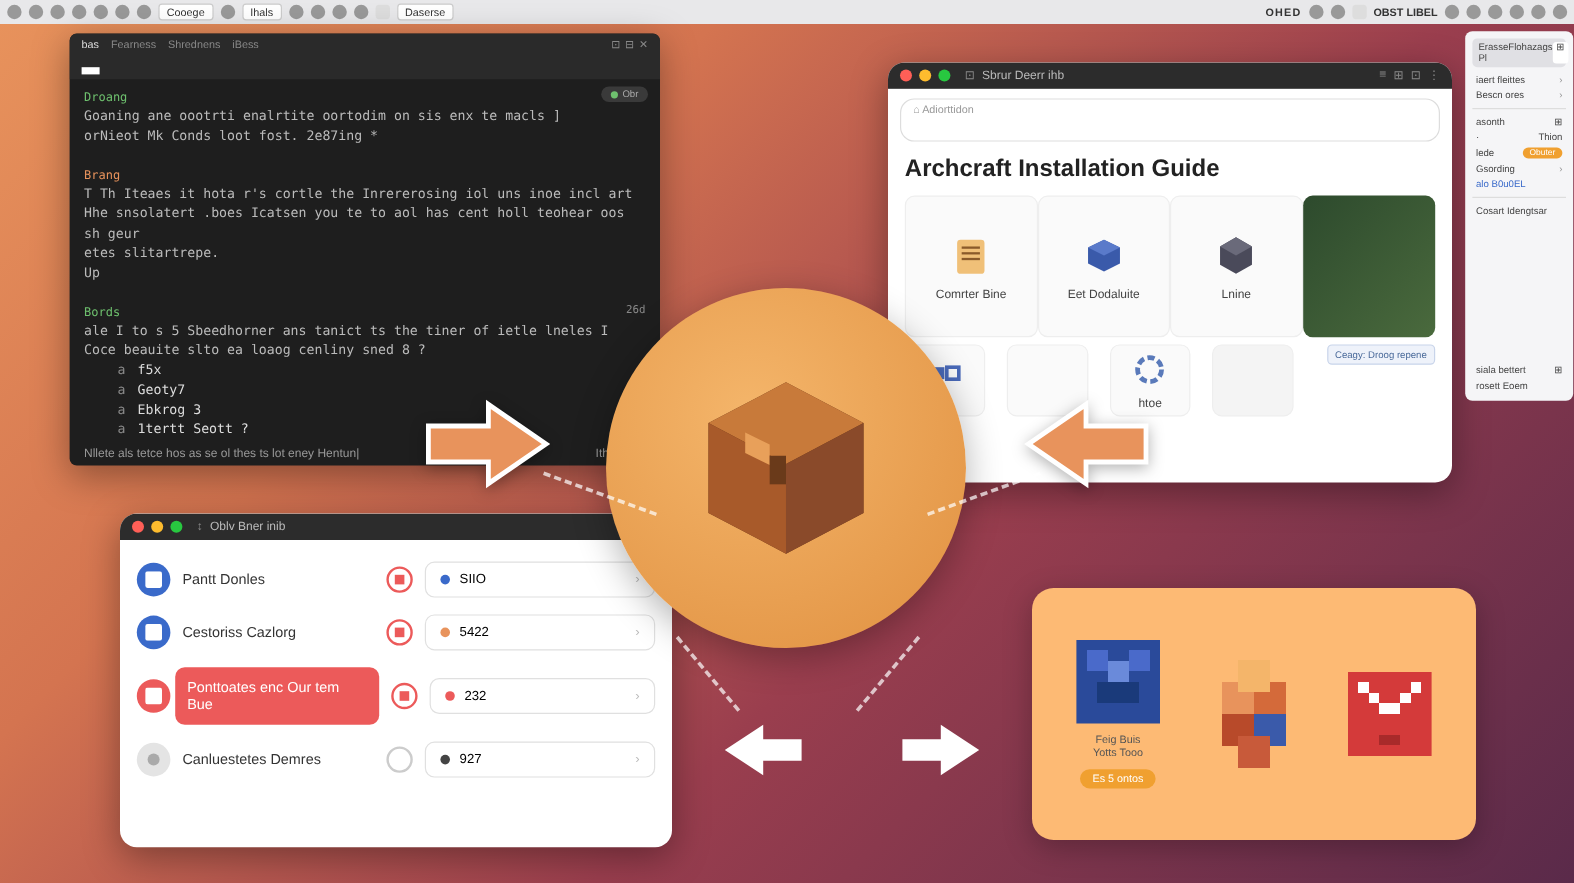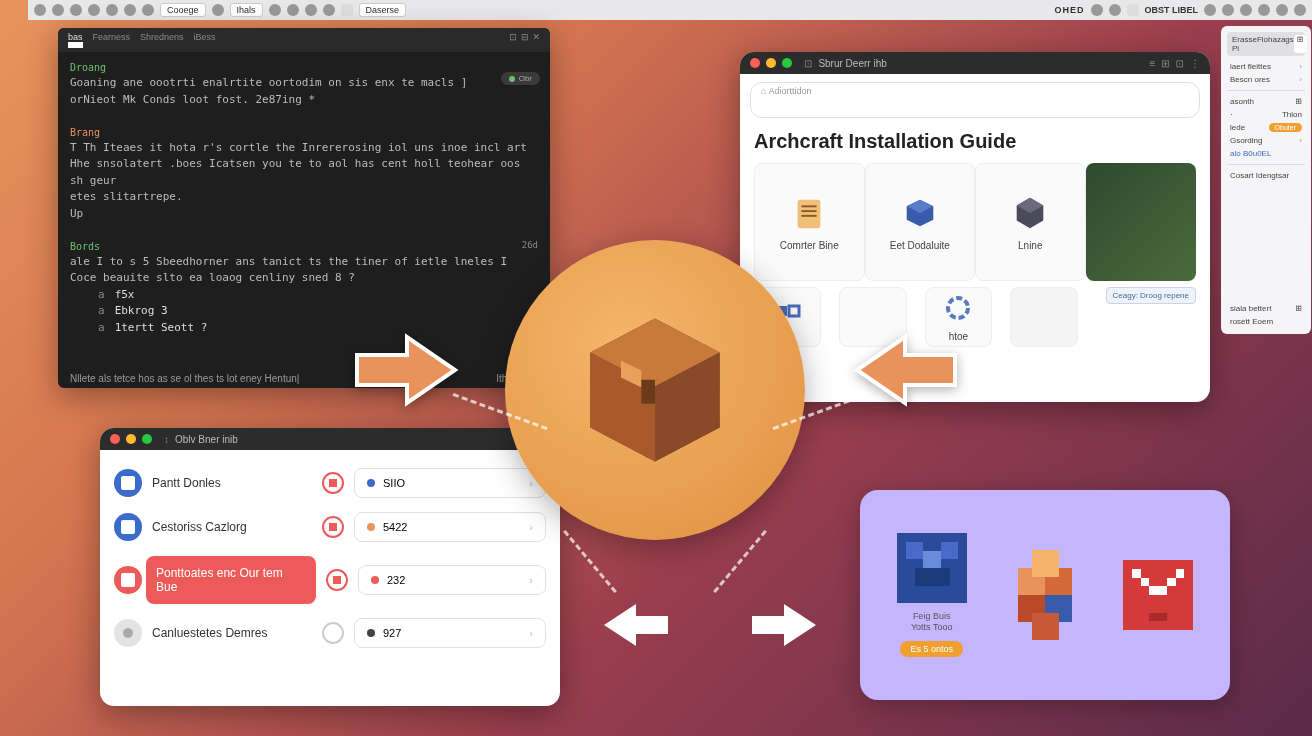--- a/index.html
+++ b/index.html
@@ -7,37 +7,37 @@
   width: 1312px; height: 736px;
   font-family: -apple-system, BlinkMacSystemFont, "Segoe UI", Arial, sans-serif;
   background: linear-gradient(135deg, #e8935c 0%, #d47450 30%, #9a3e4e 60%, #5a2a4a 100%);
   position: relative; overflow: hidden;
 }
 
 
 .menubar {
   position: absolute; top: 0; left: 0; right: 0; height: 20px;
   background: #e8e8ea; display: flex; align-items: center;
-  padding: 0 6px; gap: 6px; font-size: 9px; color: #333; margin-left: 28px;
+  padding: 0 6px; gap: 6px; font-size: 9px; color: #333;
 }
 .menubar .mico { width: 12px; height: 12px; border-radius: 50%; background: #999; display: inline-block; }
 .menubar .right { margin-left: auto; display: flex; gap: 6px; align-items: center; }
 .menubar .pill { background: #fff; border:1px solid #ccc; border-radius:3px; padding:1px 6px; font-size:9px;}
 .menubar .sq { width:12px;height:12px;background:#ddd;border-radius:3px;}
 
 
 .window { position: absolute; border-radius: 14px; box-shadow: 0 8px 30px rgba(0,0,0,0.35); overflow: hidden; }
 .titlebar { height: 22px; display: flex; align-items: center; gap: 6px; padding: 0 10px; font-size: 10px; }
 .dot { width: 10px; height: 10px; border-radius: 50%; }
 .dot.r { background: #ff5f57; } .dot.y { background: #febc2e; } .dot.g { background: #28c840; }
 
 
 .terminal { left: 58px; top: 28px; width: 492px; height: 360px; background: #1e1e1e; color: #ddd; border-radius: 6px;}
 .terminal .tabs { display:flex; gap:10px; padding:4px 10px; background:#2a2a2a; font-size:9px; color:#888;}
-.terminal .tabs span.active { color:#ddd; border-bottom:6px solid #ffffff; padding-bottom:0;}
+.terminal .tabs span.active { color:#ddd; border-bottom:6px solid #ffffff; padding-bottom:14px;}
 .terminal .controls { margin-left:auto; display:flex; gap:4px;}
 .terminal .body { padding: 8px 12px; font-size: 11px; font-family: Menlo, monospace; line-height: 1.5; }
 .term-h { color:#6ec06e; font-size:10px;}
 .term-h.orange{color:#e8935c;}
 .term-line { color:#bbb; }
 .term-li { color:#ddd; padding-left:28px;}
 .term-li::before{content:"a"; color:#888; margin-right:10px;}
 .term-footer{position:absolute;bottom:4px;left:12px;right:12px;font-size:10px;color:#999;display:flex;}
 .obr{position:absolute;top:44px;right:10px;font-size:8px;background:#3a3a3a;color:#aaa;border-radius:8px;padding:2px 8px;display:flex;align-items:center;gap:4px;}
 .obr::before{content:"";width:6px;height:6px;border-radius:50%;background:#6ec06e;}
@@ -80,21 +80,21 @@
 .lrow.redbg .lefticon{position:relative;z-index:1;}
 .lrow .mid{width:22px;height:22px;border-radius:50%;border:2px solid #ec5a5a;display:flex;align-items:center;justify-content:center;}
 .lrow .mid.gray{border-color:#ccc;}
 .lrow .mid::after{content:"";width:8px;height:8px;background:#ec5a5a;}
 .lrow .mid.gray::after{background:transparent;}
 .lrow .val{flex:1;border:1px solid #e0e0e0;border-radius:8px;padding:8px 12px;font-size:11px;display:flex;align-items:center;gap:8px;}
 .lrow .val .d{width:8px;height:8px;border-radius:50%;}
 .lrow .val .chev{margin-left:auto;color:#bbb;}
 
 
-.pixcard{ position:absolute; left:860px; top:490px; width:370px; height:210px; background:#c4b5fd; border-radius:18px; box-shadow:0 6px 24px rgba(0,0,0,0.25); display:flex; align-items:center; justify-content:space-around; padding:20px;}
+.pixcard{ position:absolute; left:860px; top:490px; width:370px; height:210px; background:#fdba74; border-radius:18px; box-shadow:0 6px 24px rgba(0,0,0,0.25); display:flex; align-items:center; justify-content:space-around; padding:20px;}
 .pxcol{display:flex;flex-direction:column;align-items:center;gap:8px;}
 .pixel{width:70px;height:70px;}
 .pxlabel{font-size:9px;color:#555;text-align:center;line-height:1.2;}
 .pill-orange{background:#f0a030;color:#fff;border-radius:12px;padding:3px 10px;font-size:9px;}
 
 
 .medal{position:absolute;left:505px;top:240px;width:300px;height:300px;border-radius:50%;background:radial-gradient(circle at 40% 35%, #f4b56a, #e09040);display:flex;align-items:center;justify-content:center;box-shadow:0 8px 30px rgba(0,0,0,0.3);}
 .cubewrap{width:170px;height:170px;}
 .bigarrow{position:absolute;width:110px;height:80px;}
 .bigarrow svg{width:100%;height:100%;filter:drop-shadow(0 3px 6px rgba(0,0,0,0.3));}
@@ -174,20 +174,21 @@
     <div class="term-line">etes slitartrepe.</div>
     <div class="term-line">Up</div>
     <br>
     <div style="display:flex">
         <div class="term-h">Bords</div>
         <div style="margin-left:auto;font-size:9px;color:#888">26d</div>
       </div>
     <div class="term-line">ale I to s 5 Sbeedhorner ans tanict ts the tiner of ietle lneles  I</div>
     <div class="term-line"><span>Coce beauite slto ea loaog cenliny sned 8 ?</span></div>
     <div class="term-li">f5x</div>
+    <div class="term-li">Geoty7</div>
     <div class="term-li">Ebkrog 3</div>
     <div class="term-li">1tertt Seott ?</div>
   </div>
   <div class="term-footer">
     <span>Nllete als tetce hos as se ol thes ts lot eney Hentun|</span>
     <span style="margin-left:auto">Ithe tha 5</span>
   </div>
 </div>
 
 <div class="window browser">

